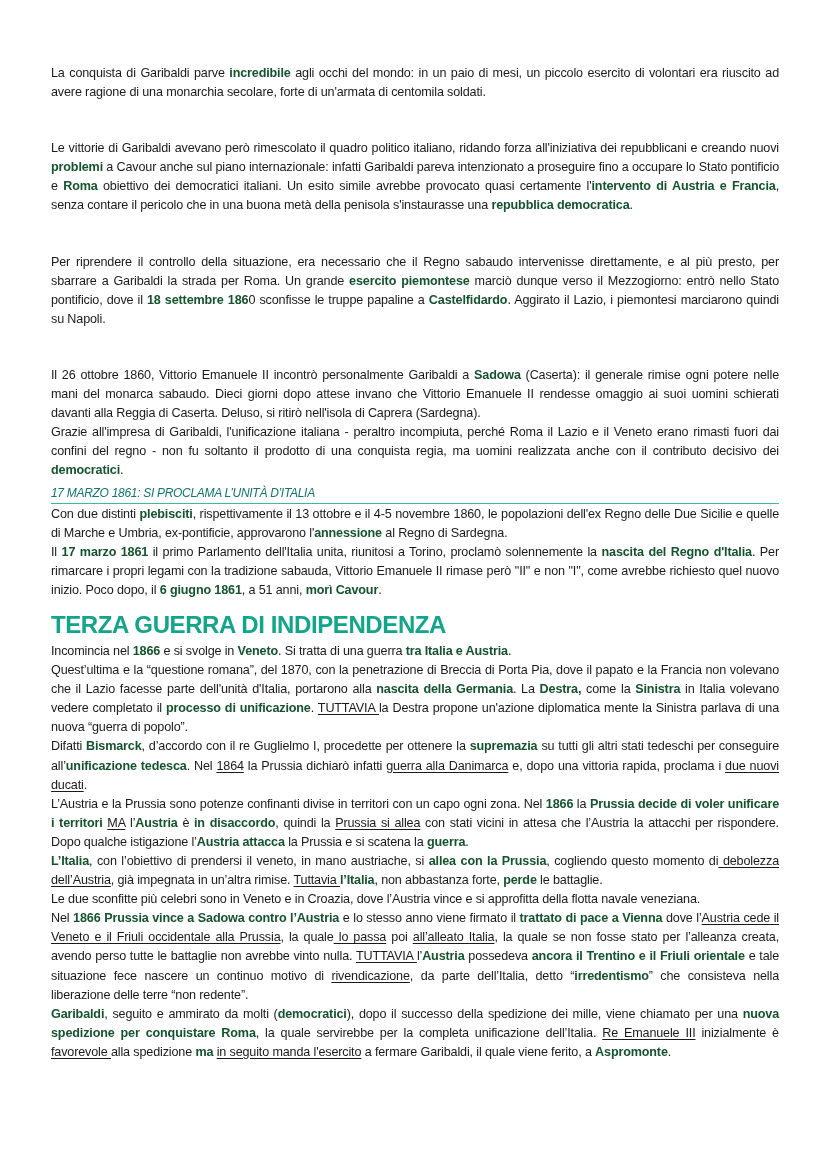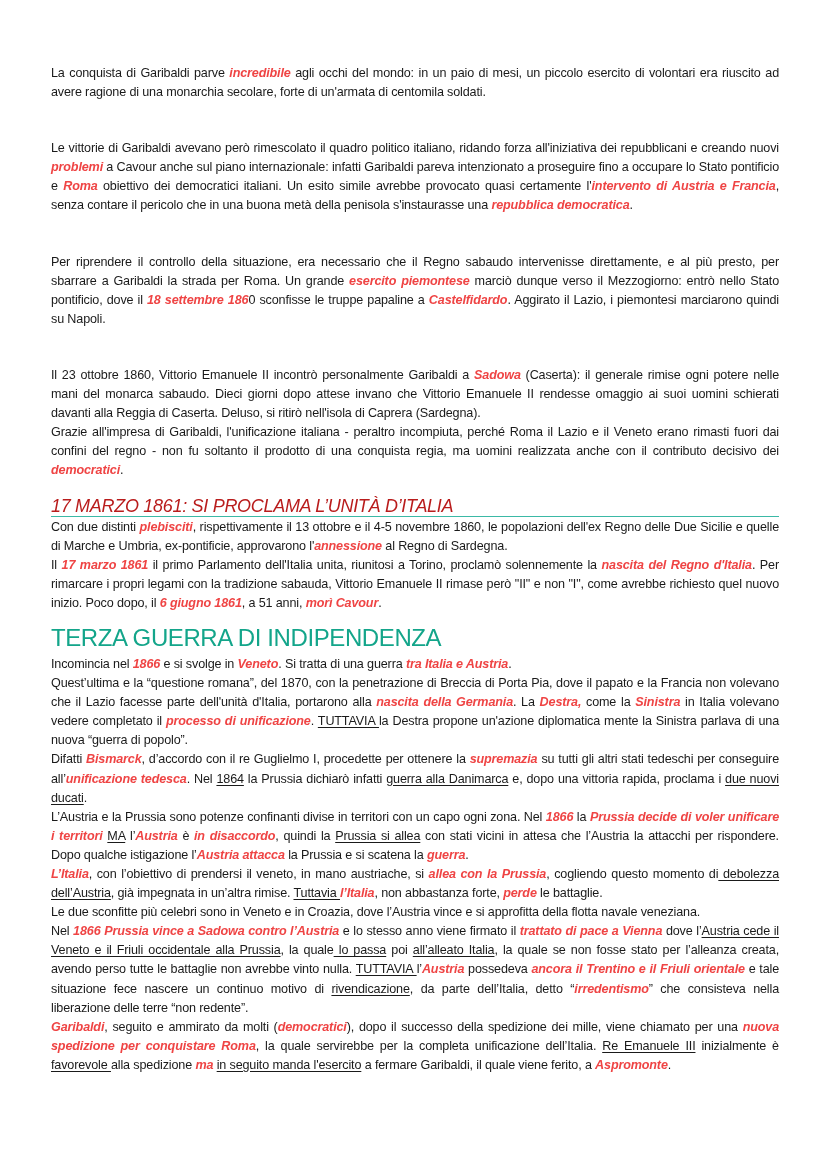--- a/index.html
+++ b/index.html
@@ -8,40 +8,40 @@
       font-family: "Liberation Sans", "DejaVu Sans", sans-serif;
       color: #1a1a1a;
     }
     .page {
       position: absolute; left: 51px; top: 64px; width: 728px;
       font-size: 12.6px; line-height: 19.1px; text-align: justify;
       letter-spacing: -0.15px;
     }
     .para { margin: 0; }
     .gap { margin-top: 37px; }
-    .para b { font-weight: bold; color: #ef4444; font-style: italic; }
+    .para b { font-weight: bold; color: #14532d; }
     .para u { text-decoration: underline; text-underline-offset: 2px; }
     .subhead {
-      margin-top: 17px; color: #b91c1c; font-style: italic;
-      font-size: 18px; line-height: 17px; letter-spacing: -0.3px;
+      margin-top: 4px; color: #0f766e; font-style: italic;
+      font-size: 12px; line-height: 17px; letter-spacing: -0.3px;
       border-bottom: 1.5px solid #3bb9a6; padding-bottom: 1px; margin-bottom: 1px;
     }
     .h1 {
-      margin: 10px 0 2px 0; color: #13a58a; font-weight: normal;
+      margin: 10px 0 2px 0; color: #13a58a; font-weight: bold;
       font-size: 24px; line-height: 30px; letter-spacing: -0.4px; text-align: left;
     }
   </style>
 </head>
 <body>
 
 <div class="page" id="page">
     <p class="para"><span>La conquista di Garibaldi parve </span><b>incredibile</b><span> agli occhi del mondo: in un paio di mesi, un piccolo esercito di volontari era riuscito ad avere ragione di una monarchia secolare, forte di un'armata di centomila soldati.</span></p>
     <p class="para gap"><span>Le vittorie di Garibaldi avevano però rimescolato il quadro politico italiano, ridando forza all'iniziativa dei repubblicani e creando nuovi </span><b>problemi</b><span> a Cavour anche sul piano internazionale: infatti Garibaldi pareva intenzionato a proseguire fino a occupare lo Stato pontificio e </span><b>Roma</b><span> obiettivo dei democratici italiani. Un esito simile avrebbe provocato quasi certamente l'</span><b>intervento di Austria e Francia</b><span>, senza contare il pericolo che in una buona metà della penisola s'instaurasse una </span><b>repubblica democratica</b><span>.</span></p>
     <p class="para gap"><span>Per riprendere il controllo della situazione, era necessario che il Regno sabaudo intervenisse direttamente, e al più presto, per sbarrare a Garibaldi la strada per Roma. Un grande </span><b>esercito piemontese</b><span> marciò dunque verso il Mezzogiorno: entrò nello Stato pontificio, dove il </span><b>18 settembre 186</b><span>0 sconfisse le truppe papaline a </span><b>Castelfidardo</b><span>. Aggirato il Lazio, i piemontesi marciarono quindi su Napoli.</span></p>
-    <p class="para gap"><span>Il 23 ottobre 1860, Vittorio Emanuele II incontrò personalmente Garibaldi a </span><b>Sadowa</b><span> (Caserta): il generale rimise ogni potere nelle mani del monarca sabaudo. Dieci giorni dopo attese invano che Vittorio Emanuele II rendesse omaggio ai suoi uomini schierati davanti alla Reggia di Caserta. Deluso, si ritirò nell'isola di Caprera (Sardegna).</span></p>
+    <p class="para gap"><span>Il 26 ottobre 1860, Vittorio Emanuele II incontrò personalmente Garibaldi a </span><b>Sadowa</b><span> (Caserta): il generale rimise ogni potere nelle mani del monarca sabaudo. Dieci giorni dopo attese invano che Vittorio Emanuele II rendesse omaggio ai suoi uomini schierati davanti alla Reggia di Caserta. Deluso, si ritirò nell'isola di Caprera (Sardegna).</span></p>
     <p class="para"><span>Grazie all'impresa di Garibaldi, l'unificazione italiana - peraltro incompiuta, perché Roma il Lazio e il Veneto erano rimasti fuori dai confini del regno - non fu soltanto il prodotto di una conquista regia, ma uomini realizzata anche con il contributo decisivo dei </span><b>democratici</b><span>.</span></p>
     <div class="subhead">17 MARZO 1861: SI PROCLAMA L’UNITÀ D’ITALIA</div>
     <p class="para"><span>Con due distinti </span><b>plebisciti</b><span>, rispettivamente il 13 ottobre e il 4-5 novembre 1860, le popolazioni dell'ex Regno delle Due Sicilie e quelle di Marche e Umbria, ex-pontificie, approvarono l'</span><b>annessione</b><span> al Regno di Sardegna.</span></p>
     <p class="para"><span>Il </span><b>17 marzo 1861</b><span> il primo Parlamento dell'Italia unita, riunitosi a Torino, proclamò solennemente la </span><b>nascita del Regno d'Italia</b><span>. Per rimarcare i propri legami con la tradizione sabauda, Vittorio Emanuele II rimase però "II" e non "I", come avrebbe richiesto quel nuovo inizio. Poco dopo, il </span><b>6 giugno 1861</b><span>, a 51 anni, </span><b>morì Cavour</b><span>.</span></p>
     <h1 class="h1">TERZA GUERRA DI INDIPENDENZA</h1>
     <p class="para"><span>Incomincia nel </span><b>1866</b><span> e si svolge in </span><b>Veneto</b><span>. Si tratta di una guerra </span><b>tra Italia e Austria</b><span>.</span></p>
     <p class="para"><span>Quest’ultima e la “questione romana”, del 1870, con la penetrazione di Breccia di Porta Pia, dove il papato e la Francia non volevano che il Lazio facesse parte dell'unità d'Italia, portarono alla </span><b>nascita della Germania</b><span>. La </span><b>Destra,</b><span> come la </span><b>Sinistra</b><span> in Italia volevano vedere completato il </span><b>processo di unificazione</b><span>. </span><u>TUTTAVIA </u><span>la Destra propone un'azione diplomatica mente la Sinistra parlava di una nuova “guerra di popolo”.</span></p>
     <p class="para"><span>Difatti </span><b>Bismarck</b><span>, d’accordo con il re Guglielmo I, procedette per ottenere la </span><b>supremazia</b><span> su tutti gli altri stati tedeschi per conseguire all’</span><b>unificazione tedesca</b><span>. Nel </span><u>1864</u><span> la Prussia dichiarò infatti </span><u>guerra alla Danimarca</u><span> e, dopo una vittoria rapida, proclama i </span><u>due nuovi ducati</u><span>.</span></p>
     <p class="para"><span>L’Austria e la Prussia sono potenze confinanti divise in territori con un capo ogni zona. Nel </span><b>1866</b><span> la </span><b>Prussia decide di voler unificare i territori</b><span> </span><u>MA</u><span> l’</span><b>Austria</b><span> è </span><b>in disaccordo</b><span>, quindi la </span><u>Prussia si allea</u><span> con stati vicini in attesa che l’Austria la attacchi per rispondere. Dopo qualche istigazione l’</span><b>Austria attacca</b><span> la Prussia e si scatena la </span><b>guerra</b><span>.</span></p>
     <p class="para"><b>L’Italia</b><span>, con l’obiettivo di prendersi il veneto, in mano austriache, si </span><b>allea con la Prussia</b><span>, cogliendo questo momento di</span><u> debolezza dell’Austria</u><span>, già impegnata in un’altra rimise. </span><u>Tuttavia </u><b>l’Italia</b><span>, non abbastanza forte, </span><b>perde</b><span> le battaglie.</span></p>

